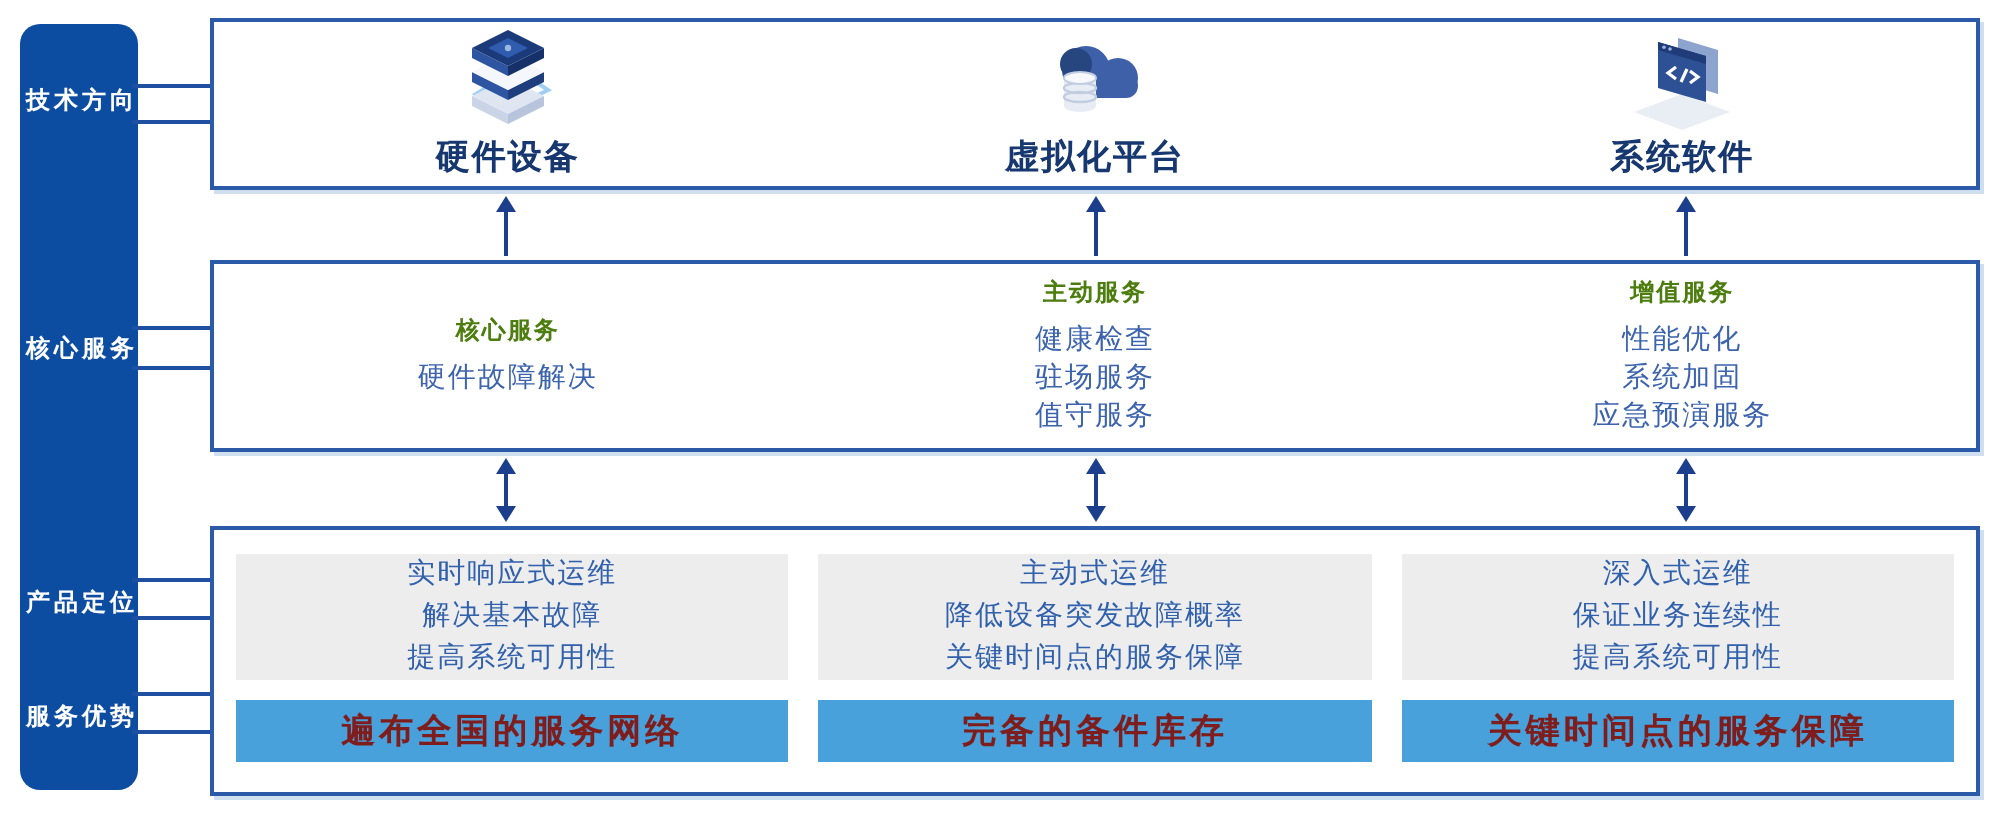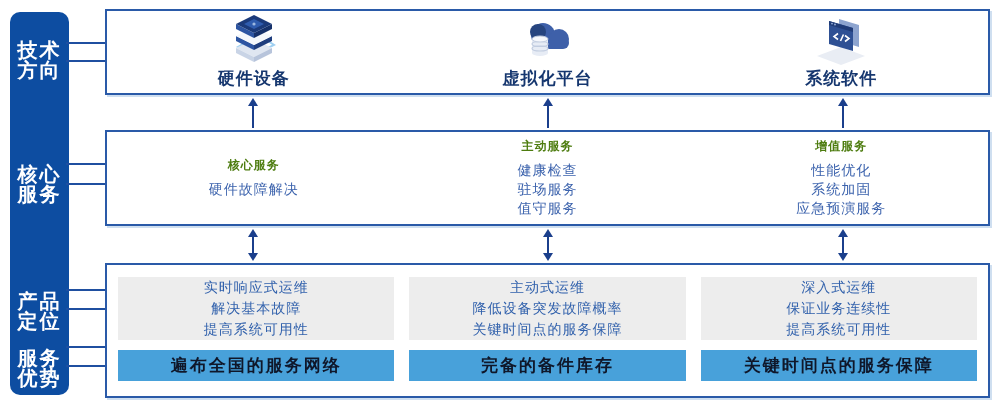--- a/index.html
+++ b/index.html
@@ -6,22 +6,22 @@
   #canvas{
     position:relative;width:1000px;height:407px;background:#ffffff;overflow:hidden;
     font-family:"DejaVu Sans","Liberation Sans",sans-serif;
   }
   
   .rail{
     position:absolute;left:10px;top:12px;width:59px;height:383px;
     background:#0d4da1;border-radius:10px;
   }
   .rail-label{
-    position:absolute;left:0;width:100%;text-align:center;
-    color:#ffffff;font-weight:bold;font-size:20px;line-height:20px;
+    position:absolute;left:0;width:100%;text-align:right;
+    color:#ffffff;font-weight:bold;font-size:12px;line-height:20px;
     letter-spacing:2px;
   }
   .conn{position:absolute;left:66px;width:40px;height:2px;background:#1f4fa0;}
   
   .box{
     position:absolute;left:105px;width:885px;background:#ffffff;
     border:2px solid #2a5aa8;box-shadow:2px 2px 0 #cfdff0;box-sizing:border-box;
   }
   .box-top{top:9px;height:86px;}
   .box-mid{top:130px;height:96px;}
@@ -35,21 +35,21 @@
   .svc-title{font-size:12px;font-weight:bold;color:#4d7c0f;letter-spacing:1px;margin-bottom:6px;font-family:Liberation Mono, monospace;}
   .svc-item{font-size:14px;color:#3c63ad;line-height:19px;letter-spacing:1px;}
   
   .bot-inner{display:flex;width:100%;height:100%;box-sizing:border-box;padding:12px 11px 15px 11px;gap:15px;}
   .bot-col{flex:1;display:flex;flex-direction:column;border-radius:17px;}
   .panel{
     flex:1;background:#ededed;display:flex;flex-direction:column;align-items:center;justify-content:center;
     color:#3161ac;font-size:14px;line-height:21px;letter-spacing:1px;text-align:center;
   }
   .adv-bar{
-    height:31px;margin-top:10px;background:#48a1da;color:#0f172a;font-weight:bold;font-size:17px;
+    height:31px;margin-top:10px;background:#48a1da;color:#7f1d1d;font-weight:bold;font-size:17px;
     display:flex;align-items:center;justify-content:center;letter-spacing:2px;
   }
   
   .arr{position:absolute;width:12px;}
   .arr .stem{position:absolute;left:5px;width:2px;background:#1b3f8c;}
   .arr .head-up{position:absolute;left:1px;top:0;width:0;height:0;
     border-left:5px solid transparent;border-right:5px solid transparent;border-bottom:8px solid #1b3f8c;}
   .arr .head-down{position:absolute;left:1px;bottom:0;width:0;height:0;
     border-left:5px solid transparent;border-right:5px solid transparent;border-top:8px solid #1b3f8c;}
   .arr-up{top:98px;height:30px;}

